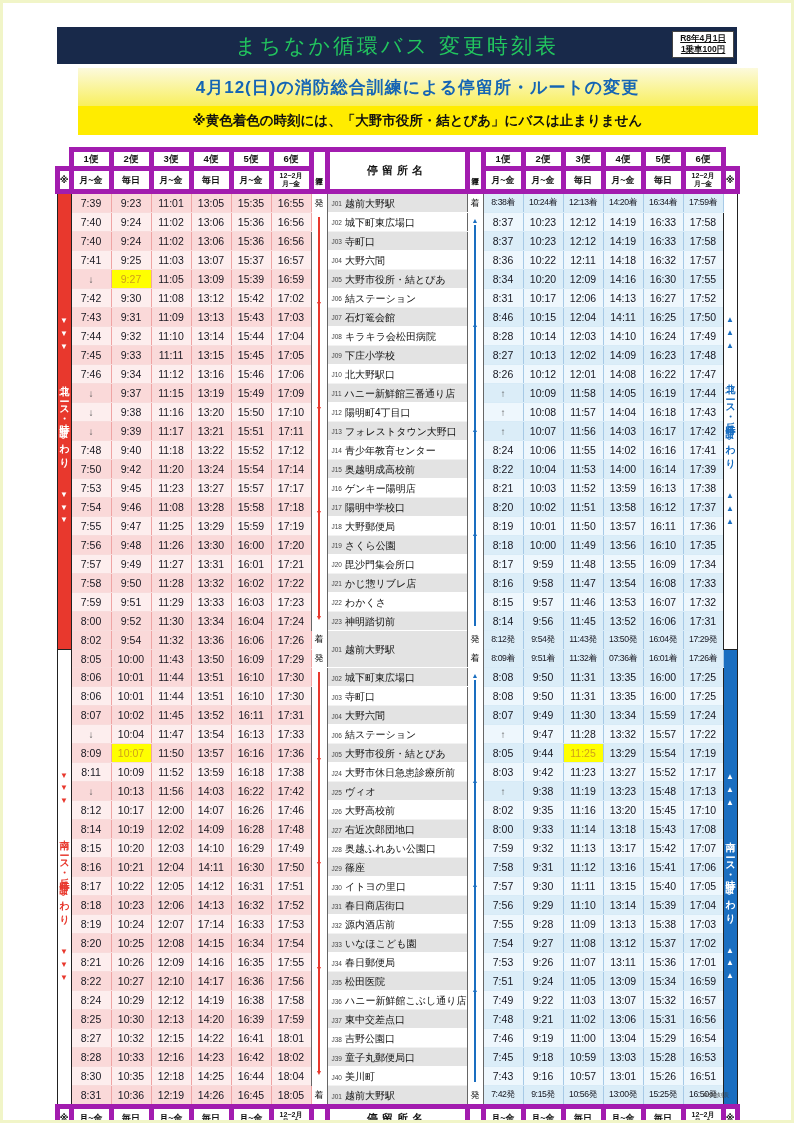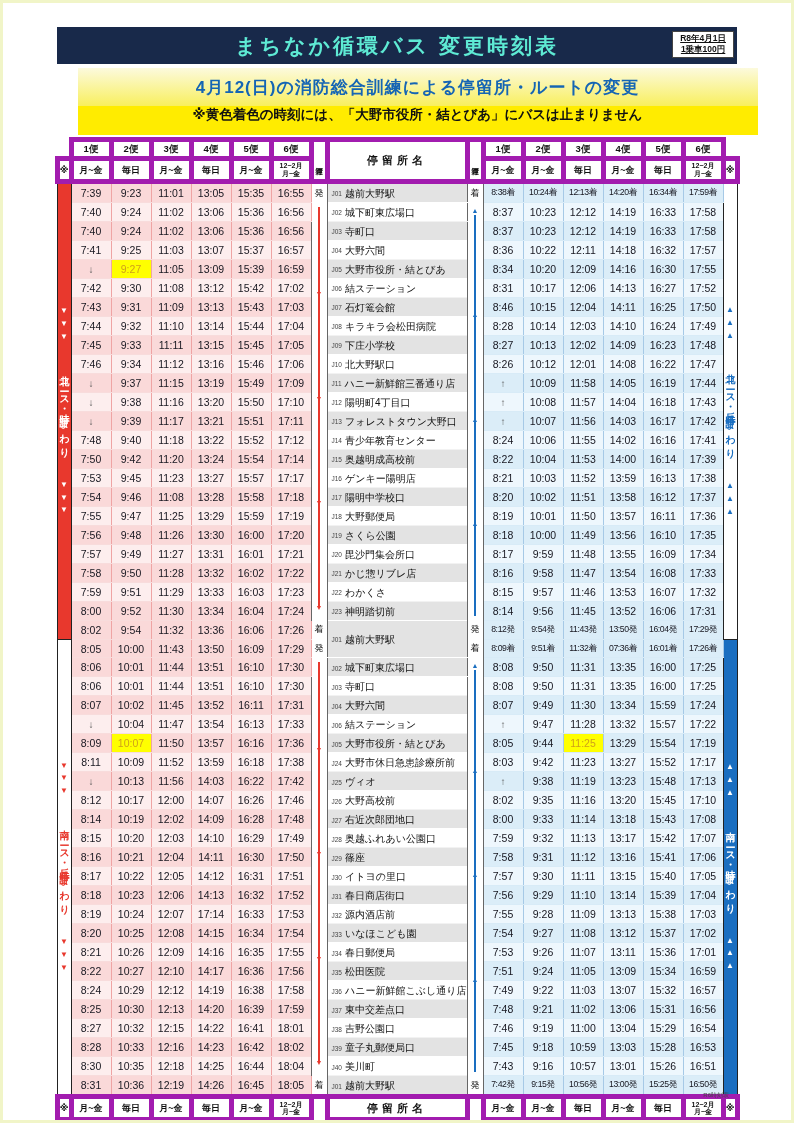--- a/index.html
+++ b/index.html
@@ -1,28 +1,28 @@
 <!DOCTYPE html>
 <html><head>
 <meta charset="utf-8">
 <style>
   html,body{margin:0;padding:0;background:#d9d9d9;}
   .page{width:794px;height:1123px;background:#fff;position:relative;margin:0 auto;
         font-family:"Liberation Sans","DejaVu Sans",sans-serif;box-sizing:border-box;
         border:3px solid #f1f5c8;overflow:hidden;}
   .titlebar{width:680px;margin:24px auto 0;height:37px;background:#18294a;position:relative;
             display:flex;align-items:center;justify-content:center;}
-  .title{color:#5eead4;font-size:21px;font-weight:bold;letter-spacing:3px;}
+  .title{color:#22c55e;font-size:21px;font-weight:normal;letter-spacing:3px;}
   .infobox{position:absolute;right:3px;top:4px;background:#fff;border:1px solid #444;
            font-size:8.5px;line-height:1.35;padding:1px 7px;text-align:center;color:#111;font-weight:bold;text-decoration:underline;}
-  .banner{width:680px;margin:4px auto 2px;padding-left:41px;}
+  .banner{width:680px;margin:4px auto 12px;padding-left:41px;}
   .banner .b1{height:38px;background:linear-gradient(180deg,#fcfadd 0%,#f8ef5e 100%);
               display:flex;align-items:center;justify-content:center;}
   .banner .b1 span{color:#1565b4;font-size:17px;font-weight:bold;letter-spacing:1px;}
-  .banner .b2{height:29px;background:#ffec00;display:flex;align-items:flex-start;justify-content:center;}
+  .banner .b2{height:29px;background:#ffec00;display:flex;align-items:center;justify-content:center;}
   .banner .b2 span{color:#111;font-size:13.5px;font-weight:bold;}
   .routes{width:680px;margin:3px auto 0;display:flex;justify-content:space-between;align-items:center;height:19px;}
   .route-left{color:#e50012;font-size:13px;font-weight:bold;margin-left:12px;}
   .route-right{color:#0068b7;font-size:13px;font-weight:bold;margin-right:2px;}
 
   table{width:680px;margin:0 auto;border-collapse:collapse;table-layout:fixed;}
   td,th{padding:0;overflow:hidden;white-space:nowrap;text-align:center;}
   thead th,tfoot th,tfoot td.noteh{border:5px solid #a21caf;background:#fff;color:#111;}
   .nob{border:none;background:transparent;}
   .binh{font-size:9.5px;font-weight:bold;height:14px;}

